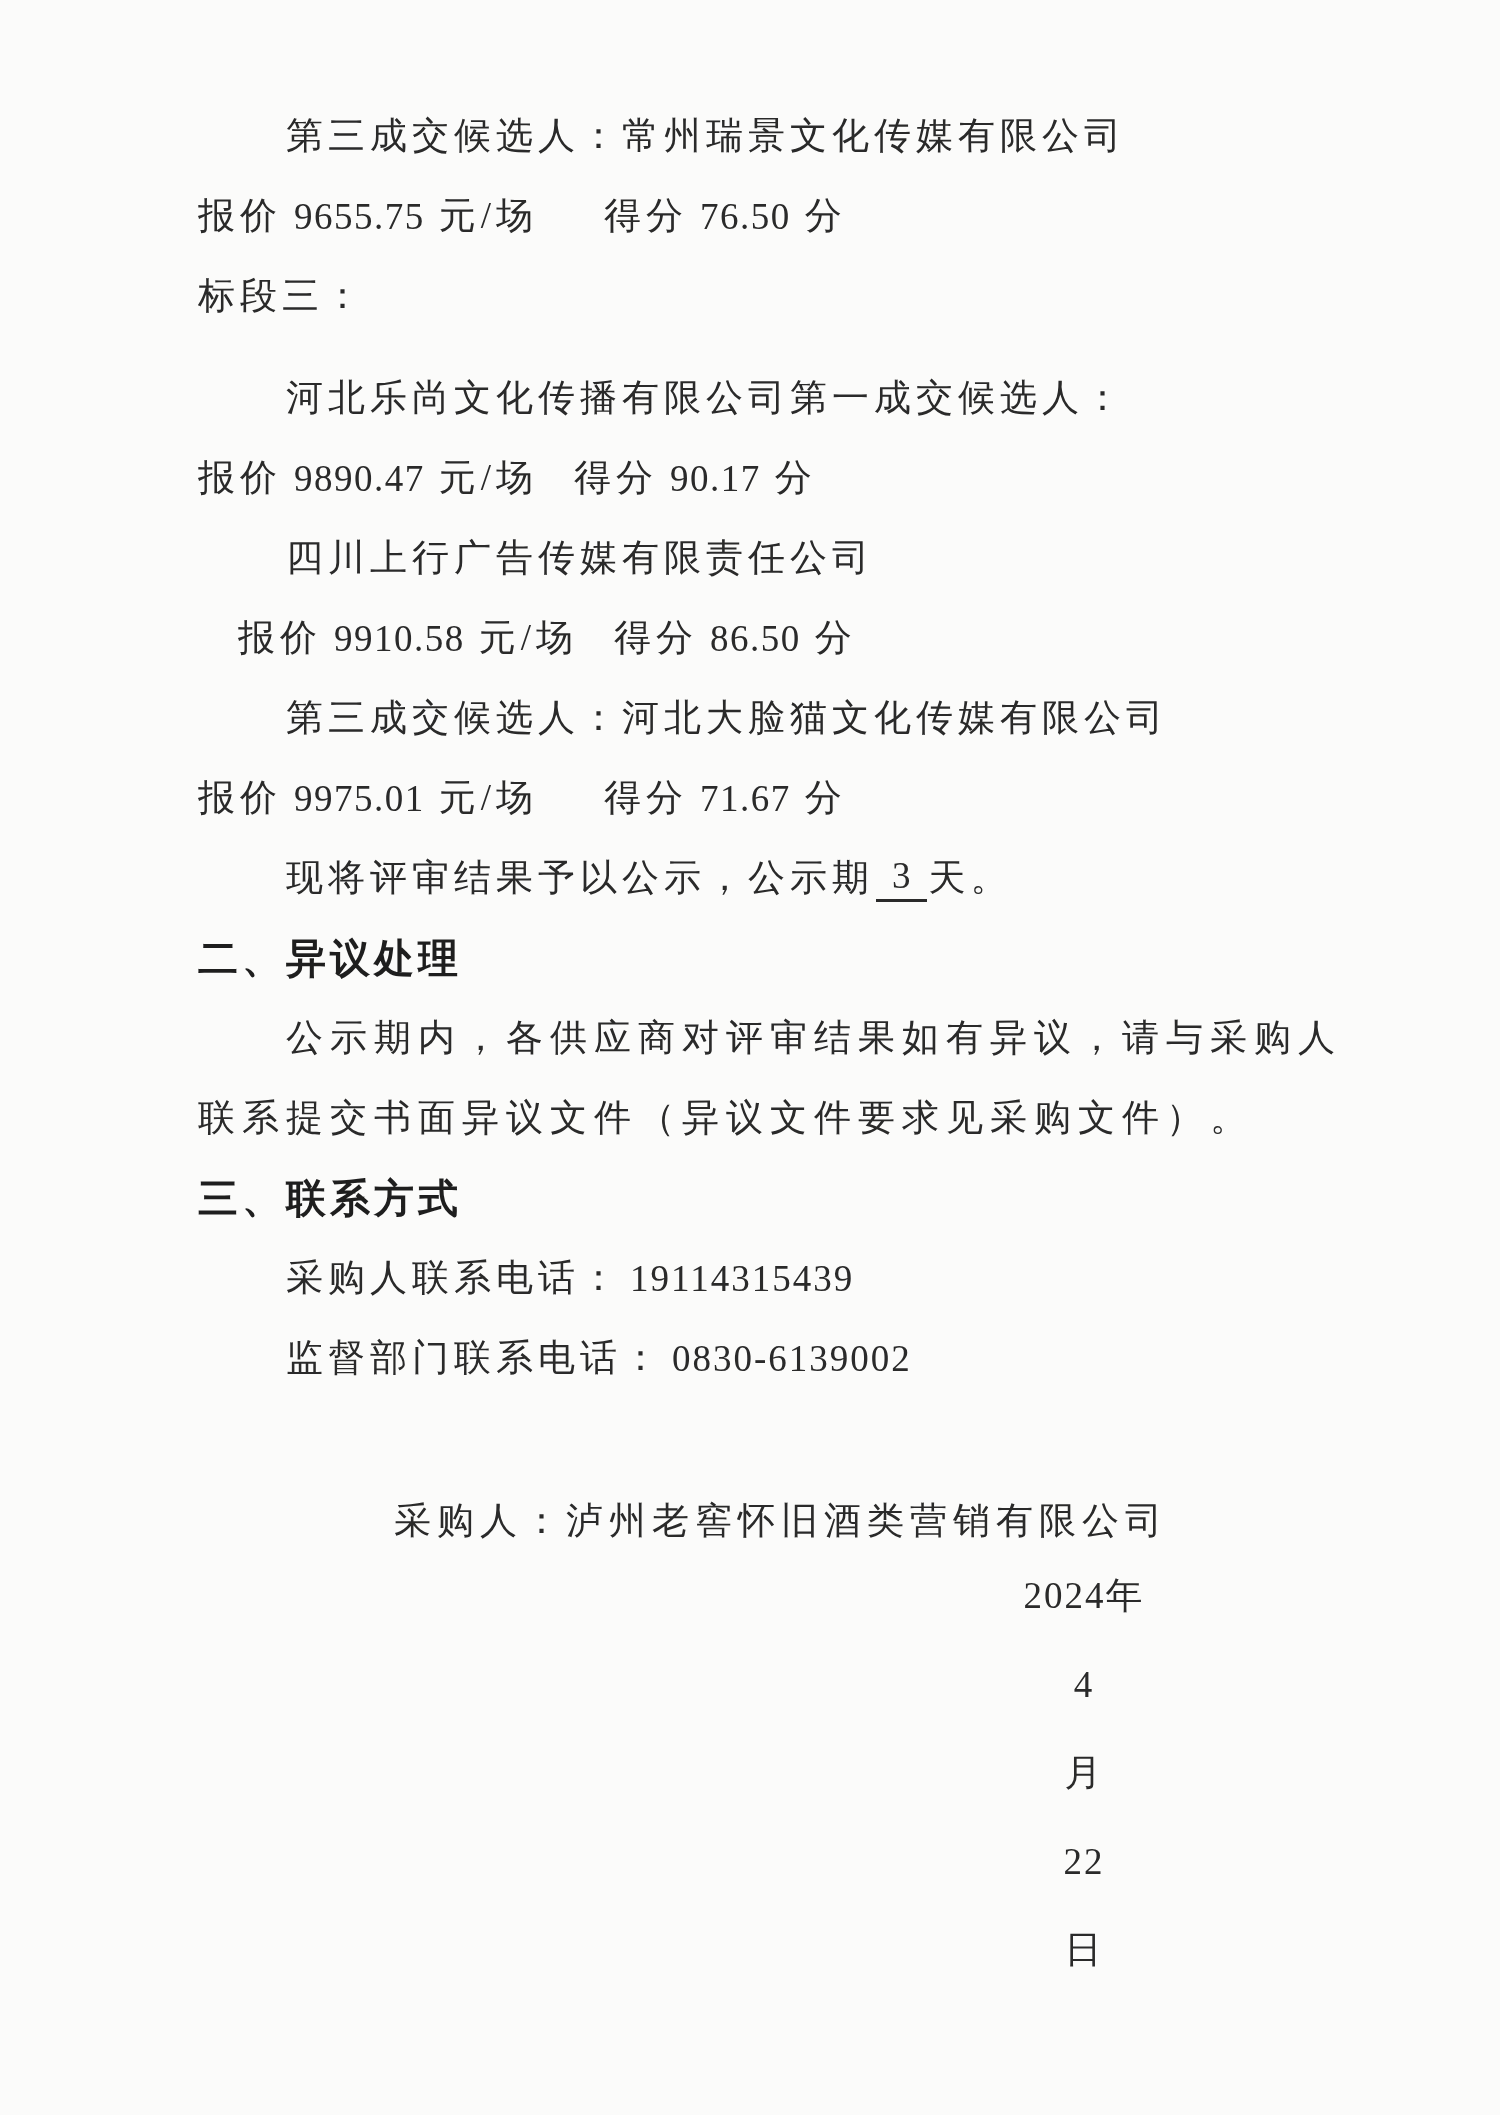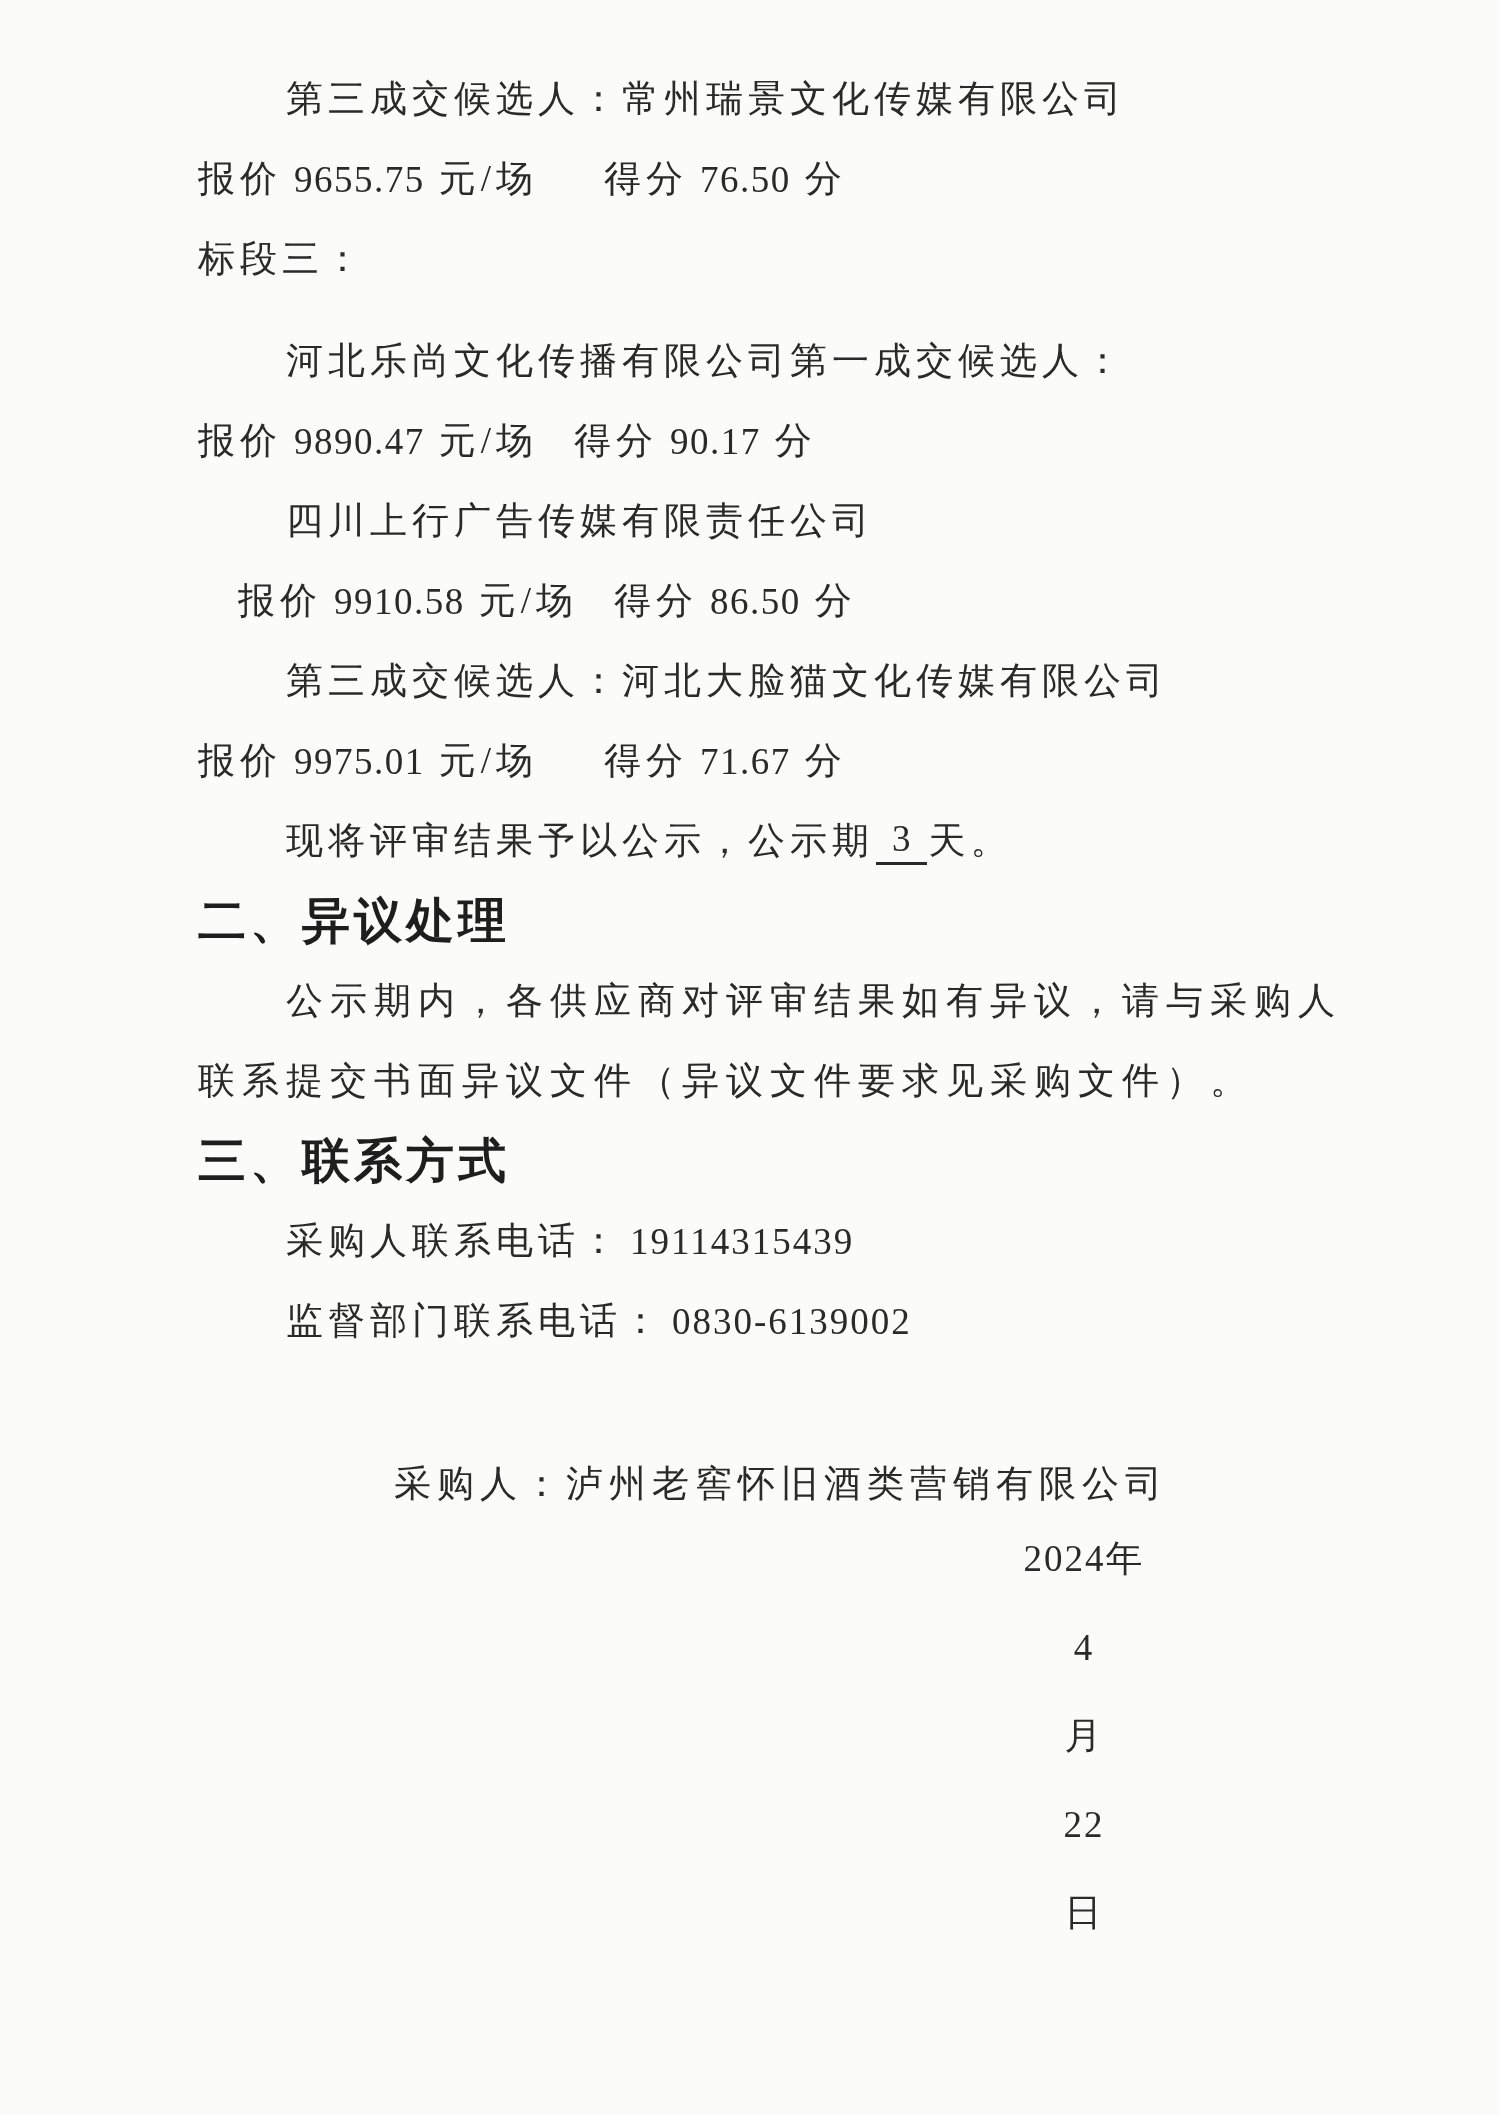--- a/index.html
+++ b/index.html
@@ -8,37 +8,37 @@
     height: 2115px;
     background: #fbfbfa;
     color: #2a2a2a;
     font-family: "Liberation Serif", "DejaVu Serif", serif;
     overflow: hidden;
   }
   .page {
     box-sizing: border-box;
     width: 1500px;
     height: 2115px;
-    padding: 59px 150px 0 198px;
+    padding: 96px 150px 0 198px;
   }
   .line {
     height: 80px;
     display: flex;
     align-items: center;
     font-size: 37px;
     letter-spacing: 5px;
     white-space: nowrap;
     color: #2a2a2a;
   }
   .indent     { padding-left: 88px; }   
   .indent-sm  { padding-left: 40px; }   
   .heading {
     font-family: "Liberation Sans", "DejaVu Sans", sans-serif;
     font-weight: 700;
-    font-size: 48px;
+    font-size: 40px;
     letter-spacing: 4px;
     color: #1e1e1e;
   }
   .body-text { letter-spacing: 7px; }
   .num {
     letter-spacing: 1.5px;
     margin: 0 14px 0 12px;
   }
   .score-val { letter-spacing: 1.5px; margin: 0 14px 0 12px; }
   .gap-w { margin-left: 66px; }  

